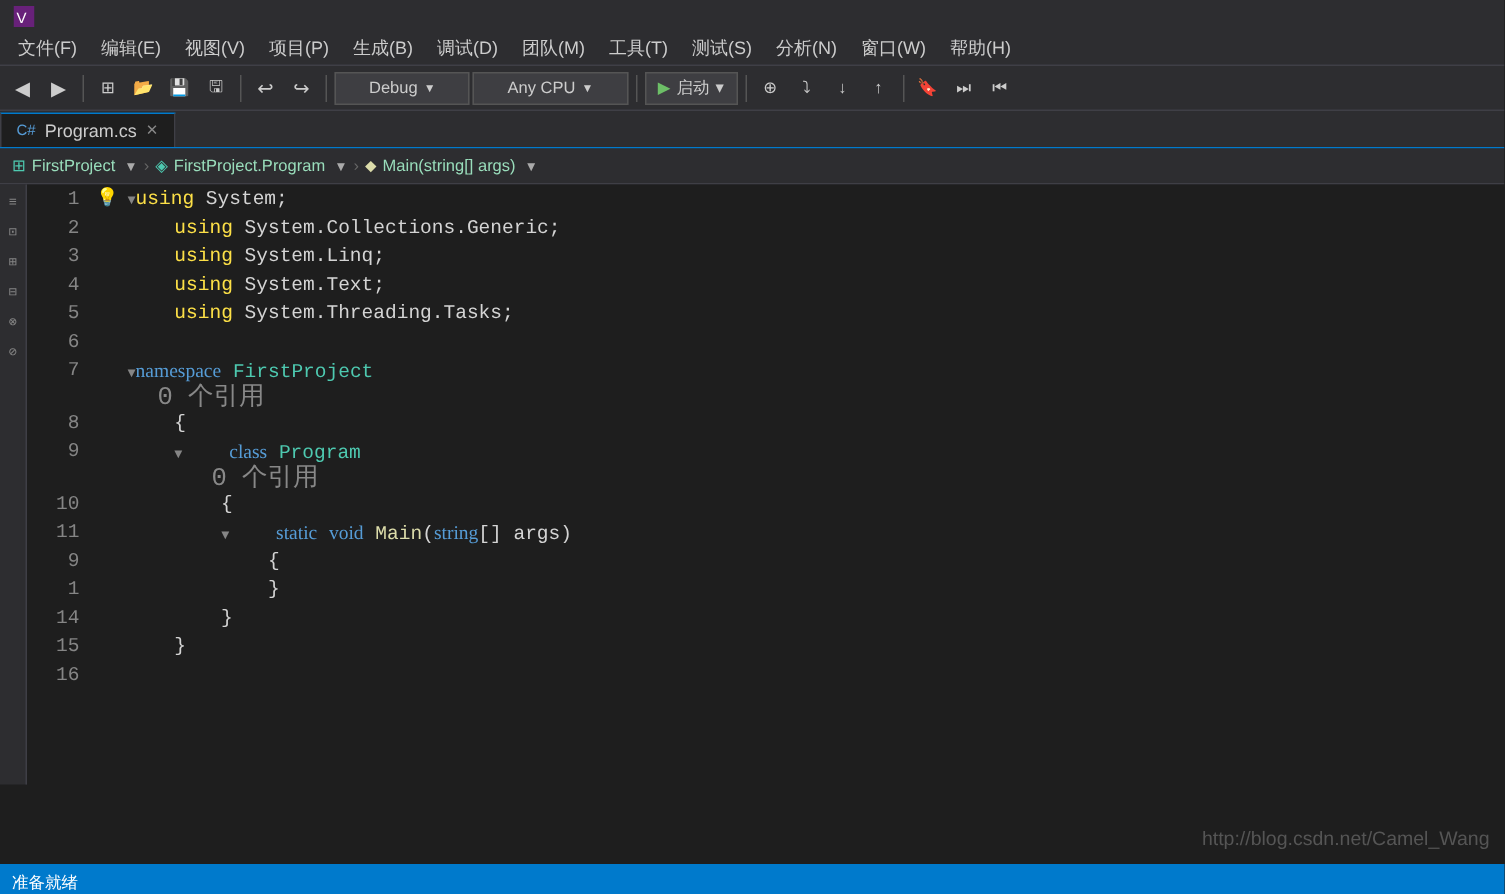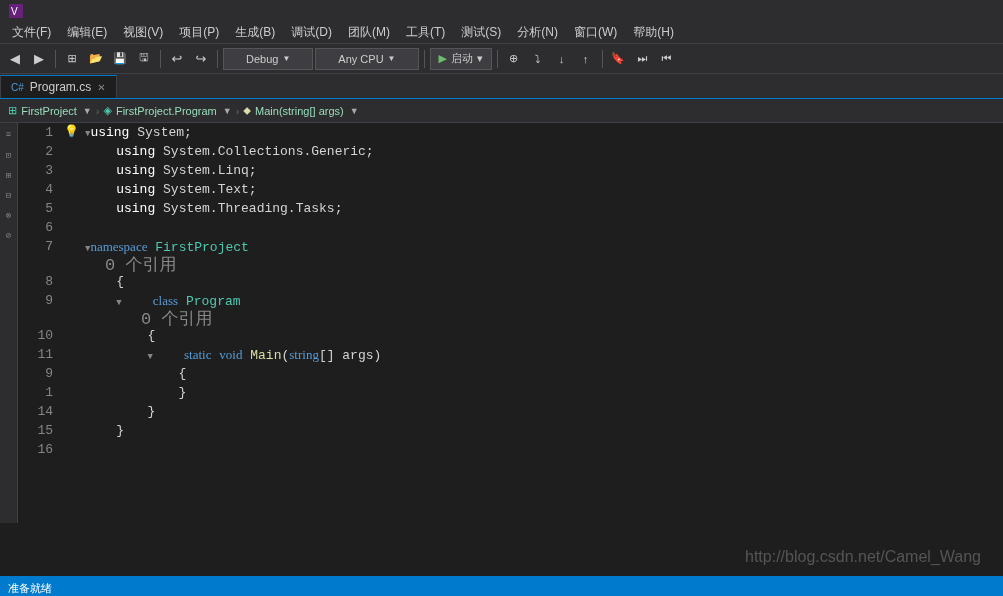--- a/index.html
+++ b/index.html
@@ -231,21 +231,21 @@
     }
     .line-content {
       flex: 1;
       padding-left: 4px;
       white-space: pre;
       font-size: 13px;
     }
 
     
     .kw { color: #569cd6; font-family: Liberation Serif, serif; } 
-    .kw-using { color: #ffffff; text-align: center; }
+    .kw-using { color: #fde047; text-align: center; }
     .type { color: #4ec9b0; }
     .ns { color: #4ec9b0; }
     .method { color: #dcdcaa; }
     .plain { color: #d4d4d4; }
     .hint { color: #888; font-size: 17px; margin-top: 12px; }
 
     
     .lightbulb {
       color: #ffcc00;
       font-size: 12px;
@@ -271,23 +271,23 @@
       padding: 0 8px;
       font-family: 'Segoe UI', sans-serif;
       font-size: 11px;
       color: #fff;
     }
 
     
     #watermark {
       position: absolute;
       bottom: 30px;
-      right: 22px;
+      right: 10px;
       color: #555;
-      font-size: 16px;
+      font-size: 13px;
       font-family: 'Segoe UI', sans-serif;
     }
   </style>
 </head>
 <body>
 
 <div id="title-bar">
   <div class="vs-logo">
     <svg width="14" height="14" viewBox="0 0 14 14">
       <rect width="14" height="14" fill="#68217a"></rect>

